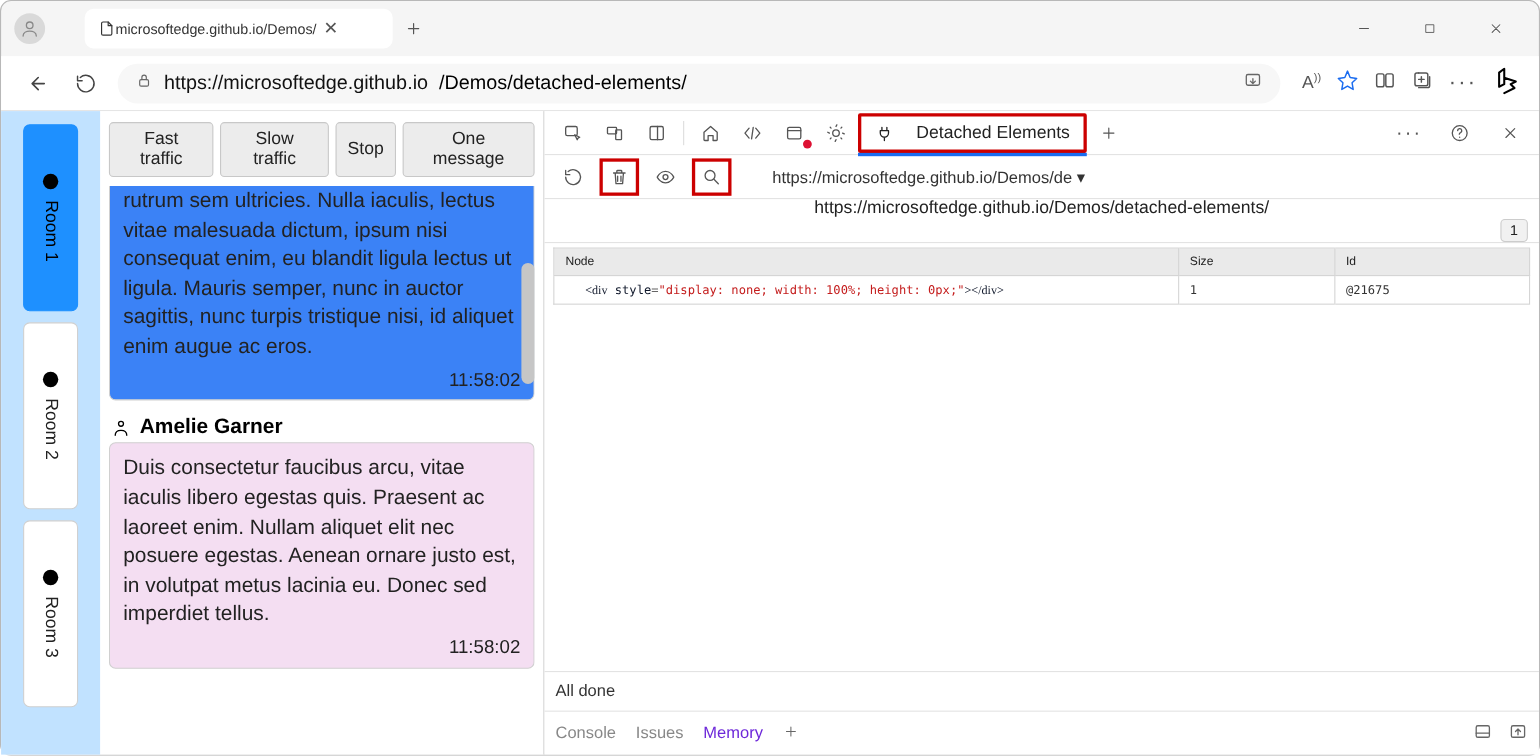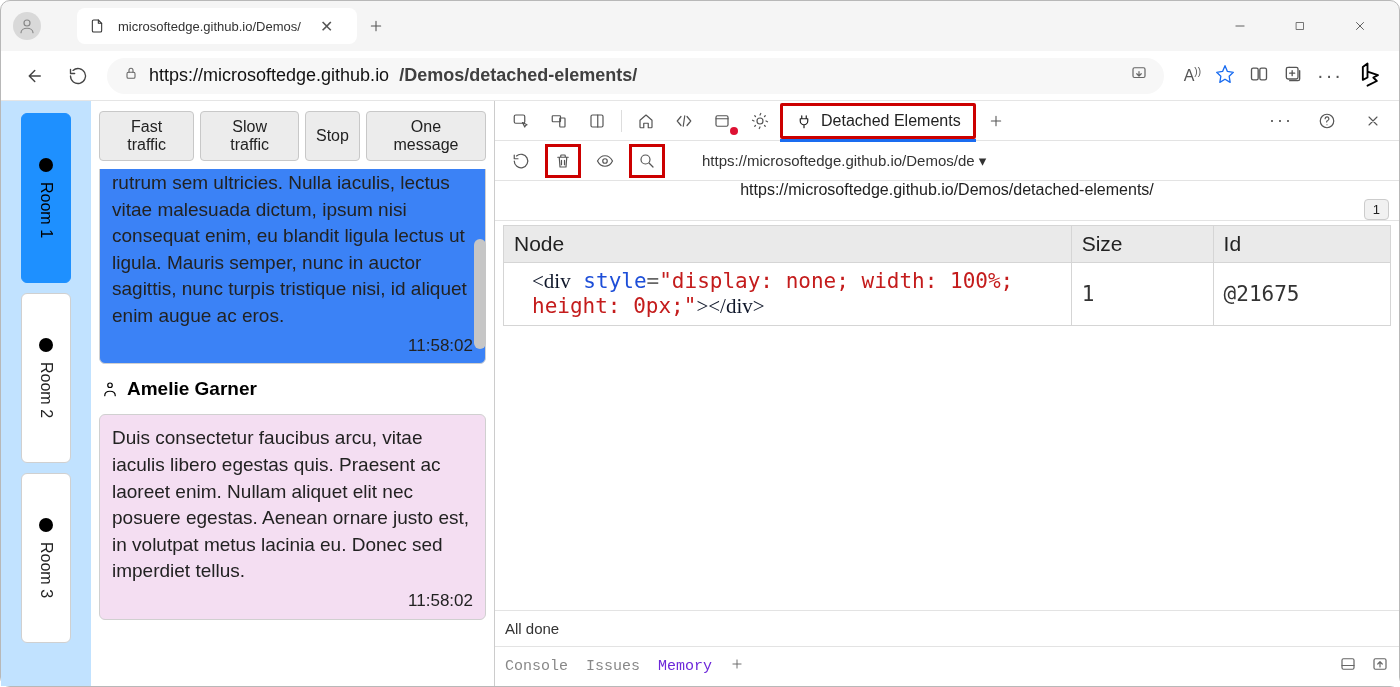--- a/index.html
+++ b/index.html
@@ -1,87 +1,87 @@
 <!DOCTYPE html>
 <html><head>
 <meta charset="utf-8">
 <style>
   * { box-sizing: border-box; margin: 0; padding: 0; }
   html, body { width: 1400px; height: 687px; font-family: "Segoe UI", Arial, sans-serif; overflow: hidden; background: #fff; }
   .browser-window { width: 1400px; height: 687px; border: 1px solid #b8b8b8; border-radius: 10px; display: flex; flex-direction: column; background: #f5f5f5; }
   
   .title-bar { height: 50px; display: flex; align-items: center; padding: 0 8px; gap: 6px; }
   .avatar-circle { width: 28px; height: 28px; border-radius: 50%; background: #d9d9d9; display: flex; align-items: center; justify-content: center; color: #888; margin-right: 30px; margin-left: 4px; }
-  .tab { height: 36px; background: #fff; border-radius: 8px; display: flex; align-items: center; padding: 0 12px; gap: 13px; min-width: 280px; font-size: 13px; color: #333; }
+  .tab { height: 36px; background: #fff; border-radius: 8px; display: flex; align-items: center; padding: 0 12px; gap: 0; min-width: 280px; font-size: 13px; color: #333; }
   .tab-close, .tab-new { width: 26px; height: 26px; display: flex; align-items: center; justify-content: center; color: #555; border-radius: 4px; }
   .tab-close { font-size: 16px; }
   .title-bar-spacer { flex: 1; }
   .win-controls { display: flex; gap: 26px; margin-right: 14px; }
   .win-btn { width: 34px; height: 34px; display: flex; align-items: center; justify-content: center; color: #555; }
   
   .address-bar { height: 50px; background: #fff; display: flex; align-items: center; padding: 0 14px; gap: 12px; border-bottom: 1px solid #e5e5e5; }
   .nav-btn { width: 34px; height: 34px; display: flex; align-items: center; justify-content: center; color: #444; }
   .url-pill { flex: 1; height: 36px; border-radius: 18px; background: #f7f7f7; display: flex; align-items: center; padding: 0 16px; gap: 10px; font-size: 18px; color: #666; }
   .url-pill .lock { color: #666; }
   .url-host { color: #111; }
-  .url-rest { color: #404040; font-weight: bold; }
+  .url-rest { color: #000000; }
   .addr-icons { display: flex; gap: 14px; align-items: center; margin-left: 8px; }
   .addr-star { color: #1a6cf0; }
   
   .content-area { flex: 1; display: flex; min-height: 0; }
   .page-side { width: 494px; display: flex; background: #fff; border-right: 1px solid #ccc; }
   .devtools-side { flex: 1; display: flex; flex-direction: column; background: #fff; min-width: 0; }
   
   .room-sidebar { width: 90px; background: #c1e2ff; display: flex; flex-direction: column; align-items: center; padding-top: 12px; gap: 10px; }
   .room-btn { width: 50px; height: 170px; background: #fff; border-radius: 6px; writing-mode: vertical-rl; text-align: center; display: flex; align-items: center; justify-content: center; gap: 10px; font-size: 16px; color: #222; border: 1px solid #d0d0d0; cursor: pointer; }
   .room-btn.active { background: #1e90ff; color: #000; border-color: #1e90ff; }
   .room-dot { width: 14px; height: 14px; border-radius: 50%; background: #000; display: inline-block; }
   
   .chat-area { flex: 1; display: flex; flex-direction: column; padding: 10px 8px 0 8px; min-width: 0; position: relative; }
   .chat-controls { display: flex; gap: 6px; margin-bottom: 8px; }
   .chat-btn { background: #ececec; border: 1px solid #c8c8c8; border-radius: 4px; padding: 6px 10px; font-size: 16px; color: #222; cursor: pointer; }
   .chat-scroll { flex: 1; overflow: hidden; position: relative; }
   .message { border-radius: 6px; padding: 10px 12px 6px 12px; margin-bottom: 14px; font-size: 19px; line-height: 1.4; color: #222; border: 1px solid #d0d0d0; }
   .msg-green { background: #3b82f6; }
   .msg-pink  { background: #f4def2; }
   .msg-time { text-align: right; font-size: 17px; color: #222; margin-top: 4px; }
-  .msg-author { font-weight: bold; font-size: 19px; margin: 4px 0 14px 2px; display: flex; align-items: center; gap: 8px; }
+  .msg-author { font-weight: bold; font-size: 19px; margin: 4px 0 2px 2px; display: flex; align-items: center; gap: 8px; }
   .chat-scrollbar-thumb { position: absolute; right: 0; top: 70px; width: 12px; height: 110px; background: #c6c6c6; border-radius: 6px; }
   
   .dt-toolbar { height: 40px; display: flex; align-items: center; padding: 0 8px; border-bottom: 1px solid #e3e3e3; gap: 2px; }
   .dt-tb-btn { width: 36px; height: 32px; display: flex; align-items: center; justify-content: center; color: #555; border-radius: 4px; }
   .dt-sep { width: 1px; height: 22px; background: #ddd; margin: 0 4px; }
-  .dt-tab-detached { display: flex; align-items: center; gap: 8px; height: 36px; padding: 0 12px; border: 3px solid #cc0000; font-size: 16px; color: #222; border-bottom-color: #cc0000; border-radius: 2px; position: relative; }
+  .dt-tab-detached { display: flex; align-items: center; gap: 20px; height: 36px; padding: 0 12px; border: 3px solid #cc0000; font-size: 16px; color: #222; border-bottom-color: #cc0000; border-radius: 2px; position: relative; }
   .dt-tab-detached::after { content: ""; position: absolute; left: -3px; right: -3px; bottom: -6px; height: 3px; background: #1a6cf0; }
   .dt-right-icons { margin-left: auto; display: flex; gap: 10px; align-items: center; }
   
   .dt-subbar { height: 40px; display: flex; align-items: center; padding: 0 8px; gap: 6px; border-bottom: 1px solid #e3e3e3; font-size: 15px; color: #333; }
   .red-box { border: 3px solid #cc0000; width: 36px; height: 34px; display: flex; align-items: center; justify-content: center; color: #555; }
   .dt-select { flex: 0 0 auto; font-family: inherit; font-size: 15px; color: #333; margin-left: 17px; }
   
   .dt-path-row { height: 40px; display: flex; align-items: center; padding: 0 10px; border-bottom: 1px solid #e3e3e3; font-size: 16px; color: #222; flex-direction: column; }
   .dt-path-count { margin-left: auto; background: #f1f1f1; border: 1px solid #ccc; border-radius: 4px; padding: 0 8px; height: 24px; display: flex; align-items: center; font-size: 13px; }
   
-  .dt-table { width: calc(100% - 16px); margin: 4px 8px; border: 1px solid #d5d5d5; border-collapse: collapse; font-size: 21px; }
+  .dt-table { width: calc(100% - 16px); margin: 4px 8px; border: 1px solid #d5d5d5; border-collapse: collapse; font-size: 11px; }
   .dt-table th, .dt-table td { text-align: left; padding: 6px 10px; border-right: 1px solid #d5d5d5; }
   .dt-table th { background: #eaeaea; font-weight: normal; color: #222; border-bottom: 1px solid #d5d5d5; }
   .dt-table td { color: #333; font-family: Consolas, monospace; }
   .code-tag { color: #0f172a; font-family: Liberation Serif, serif; }
-  .code-attr { color: #1d4ed8; }
+  .code-attr { color: #0f172a; }
   .code-op  { color: #666; }
   .code-str { color: #c41c1c; }
   .col-node { width: 64%; }
   .col-size { width: 16%; }
   .col-id   { width: 20%; }
   
   .dt-fill { flex: 1; }
   
   .dt-status { height: 36px; border-top: 1px solid #e3e3e3; display: flex; align-items: center; padding: 0 10px; font-size: 15px; color: #333; }
   
-  .dt-drawer { height: 40px; border-top: 1px solid #e3e3e3; display: flex; align-items: center; padding: 0 10px; gap: 18px; font-size: 15px; color: #666; font-family: Liberation Mono, monospace; }
+  .dt-drawer { height: 40px; border-top: 1px solid #e3e3e3; display: flex; align-items: center; padding: 0 10px; gap: 18px; font-size: 15px; color: #666; }
   .dt-drawer .active-tab { color: #6d28d9; border-top: 2px solid transparent; border-bottom: 2px solid transparent; height: 100%; display: flex; align-items: center; position: relative; }
   .dt-drawer .inactive-tab { color: #888; }
   .dt-drawer-right { margin-left: auto; display: flex; gap: 14px; }
   
   svg { stroke: currentColor; fill: none; stroke-width: 1.6; stroke-linecap: round; stroke-linejoin: round; }
 </style>
 </head>
 <body>
 
 <div class="browser-window">

